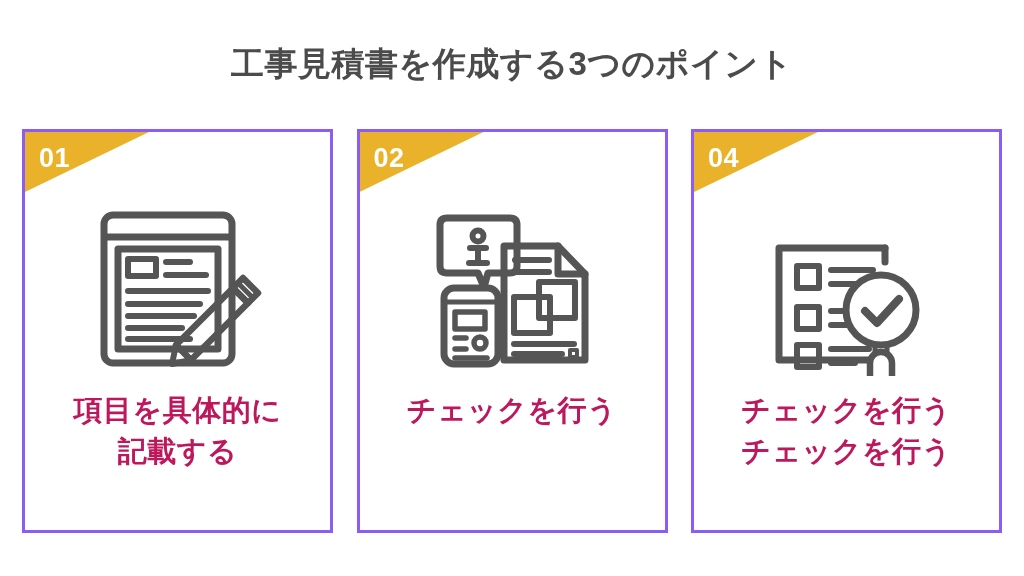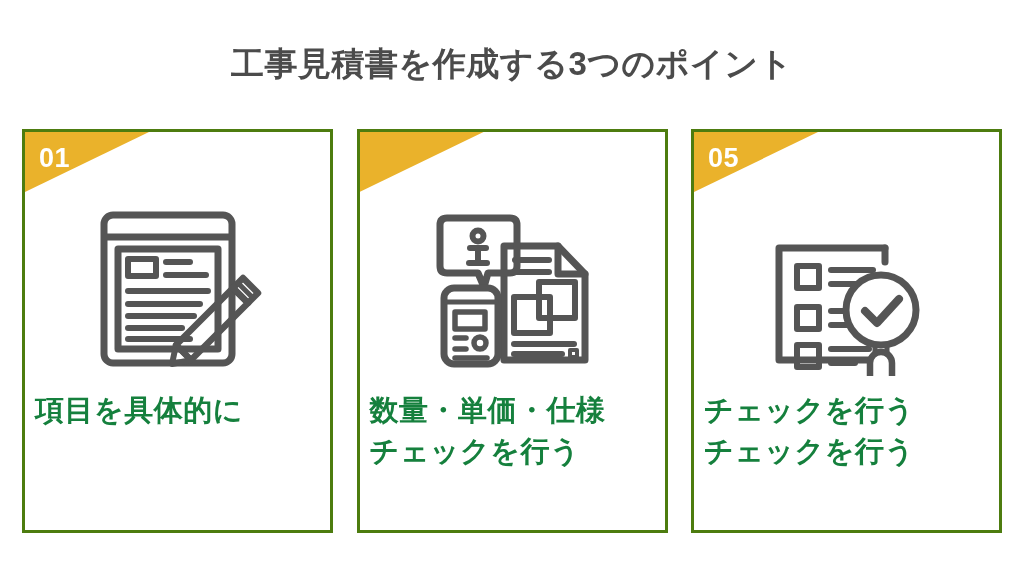--- a/index.html
+++ b/index.html
@@ -44,21 +44,21 @@
     height: 404px;
     display: flex;
     justify-content: space-between;
   }
 
   .card {
     position: relative;
     width: 311px;
     height: 404px;
     box-sizing: border-box;
-    border: 3px solid #4d7c0f;
+    border: 3px solid #8b5cf6;
     background: #ffffff;
     overflow: hidden;
   }
 
   
   .badge {
     position: absolute;
     top: 0;
     left: 0;
     width: 124px;
@@ -100,23 +100,24 @@
   }
 
   
   .caption {
     position: absolute;
     top: 258px;
     left: 0;
     width: 100%;
     padding: 0 10px;
     box-sizing: border-box;
+    text-align: center;
     font-size: 29px;
     font-weight: bold;
-    color: #15803d;
+    color: #be185d;
     line-height: 1.42;
     letter-spacing: 0.5px;
   }
   .caption .line {
     display: block;
     white-space: nowrap;
   }
 </style>
 </head>
 <body>
@@ -156,25 +157,27 @@
           <path d="M143 83 L153 73 L168 88 L158 98 Z" stroke-width="6.5"></path>
 
           <line x1="148" y1="78" x2="163" y2="93" stroke-width="5"></line>
 
           <path d="M86 140 L101 155 L82 159 Z" stroke-width="6"></path>
         </svg>
       </div>
 
       <div class="caption">
         <span class="line">項目を具体的に</span>
+        <span class="line">記載する</span>
       </div>
     </div>
 
     <div class="card">
       <div class="badge"></div>
+      <div class="badge-num">02</div>
 
       <div class="icon-wrap">
         <svg width="180" height="172" viewBox="0 0 180 172" fill="none" stroke="#555555" stroke-width="7" stroke-linecap="round" stroke-linejoin="round">
 
           <path d="M82 42 L136 42 L163 70 L163 156 L82 156 Z"></path>
           <path d="M136 42 L136 70 L163 70"></path>
 
           <line x1="93" y1="56" x2="127" y2="56" stroke-width="6"></line>
           <line x1="93" y1="68" x2="127" y2="68" stroke-width="6"></line>
 
@@ -195,28 +198,27 @@
           <line x1="24" y1="98" x2="74" y2="98" stroke-width="5"></line>
           <rect x="33" y="108" width="30" height="17" stroke-width="5.5"></rect>
           <line x1="33" y1="134" x2="44" y2="134" stroke-width="5.5"></line>
           <line x1="33" y1="145" x2="44" y2="145" stroke-width="5.5"></line>
           <circle cx="58" cy="139" r="6" stroke-width="5.5"></circle>
           <line x1="33" y1="154" x2="65" y2="154" stroke-width="5.5"></line>
         </svg>
       </div>
 
       <div class="caption">
-        <span class="line">数量・単価・仕様</span>
         <span class="line">チェックを行う</span>
       </div>
     </div>
 
     <div class="card">
       <div class="badge"></div>
-      <div class="badge-num">05</div>
+      <div class="badge-num">04</div>
 
       <div class="icon-wrap">
         <svg width="180" height="172" viewBox="0 0 180 172" fill="none" stroke="#555555" stroke-width="7" stroke-linecap="round" stroke-linejoin="round">
 
           <path d="M128 44 L22 44 L22 156 L112 156"></path>
           <path d="M128 44 L128 58"></path>
 
           <rect x="40" y="62" width="22" height="22" stroke-width="6"></rect>
           <line x1="74" y1="66" x2="116" y2="66" stroke-width="6"></line>
           <line x1="74" y1="80" x2="102" y2="80" stroke-width="6"></line>

